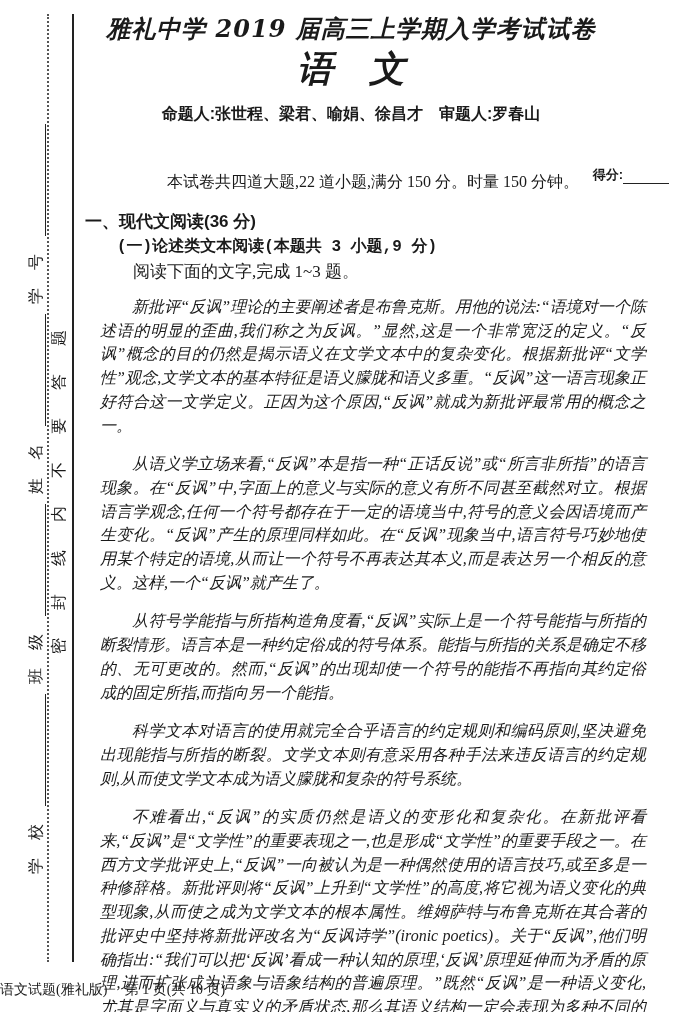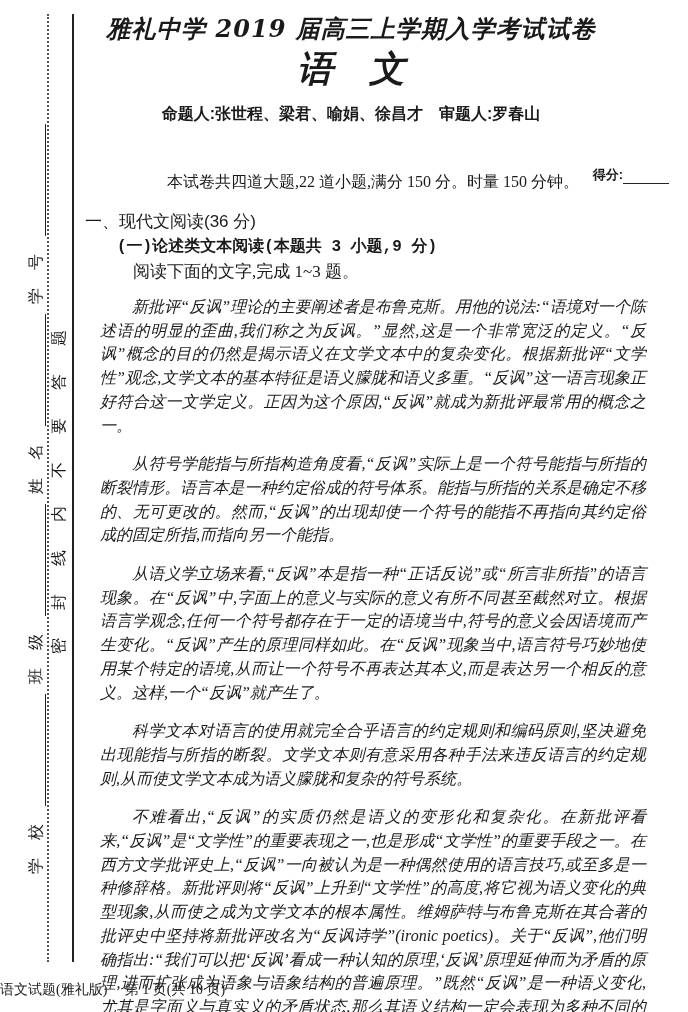--- a/index.html
+++ b/index.html
@@ -61,21 +61,21 @@
     display:inline-block; width:46px; height:17px;
     border-bottom:1.5px solid #222; vertical-align:bottom;
   }
   .exam-info {
     position:absolute; left:0; top:172px; width:576px; text-align:center;
     font-size:16px; white-space:nowrap;
   }
   .sec-heading {
     position:absolute; left:0; top:210px;
     font-family:"Liberation Sans","DejaVu Sans",sans-serif;
-    font-weight:normal; font-size:17px; white-space:nowrap;
+    font-weight:bold; font-size:17px; white-space:nowrap;
   }
   .subsec-heading {
     position:absolute; left:32px; top:236px;
     font-family:Liberation Mono, monospace;
     font-weight:bold; font-size:16px; white-space:nowrap;
   }
   .instruction {
     position:absolute; left:32px; top:260px;
     font-size:17px; white-space:nowrap;margin-left:16px;
   }
@@ -122,22 +122,22 @@
     </div>
 
     <div class="exam-info">本试卷共四道大题,22 道小题,满分 150 分。时量 150 分钟。</div>
 
     <div class="sec-heading">一、现代文阅读(36 分)</div>
     <div class="subsec-heading">(一)论述类文本阅读(本题共 3 小题,9 分)</div>
     <div class="instruction">阅读下面的文字,完成 1~3 题。</div>
 
     <div class="passage">
       <p>新批评“反讽”理论的主要阐述者是布鲁克斯。用他的说法:“语境对一个陈述语的明显的歪曲,我们称之为反讽。”显然,这是一个非常宽泛的定义。“反讽”概念的目的仍然是揭示语义在文学文本中的复杂变化。根据新批评“文学性”观念,文学文本的基本特征是语义朦胧和语义多重。“反讽”这一语言现象正好符合这一文学定义。正因为这个原因,“反讽”就成为新批评最常用的概念之一。</p>
+      <p>从语义学立场来看,“反讽”本是指一种“正话反说”或“所言非所指”的语言现象。在“反讽”中,字面上的意义与实际的意义有所不同甚至截然对立。根据语言学观念,任何一个符号都存在于一定的语境当中,符号的意义会因语境而产生变化。“反讽”产生的原理同样如此。在“反讽”现象当中,语言符号巧妙地使用某个特定的语境,从而让一个符号不再表达其本义,而是表达另一个相反的意义。这样,一个“反讽”就产生了。</p>
       <p>从符号学能指与所指构造角度看,“反讽”实际上是一个符号能指与所指的断裂情形。语言本是一种约定俗成的符号体系。能指与所指的关系是确定不移的、无可更改的。然而,“反讽”的出现却使一个符号的能指不再指向其约定俗成的固定所指,而指向另一个能指。</p>
-      <p>从语义学立场来看,“反讽”本是指一种“正话反说”或“所言非所指”的语言现象。在“反讽”中,字面上的意义与实际的意义有所不同甚至截然对立。根据语言学观念,任何一个符号都存在于一定的语境当中,符号的意义会因语境而产生变化。“反讽”产生的原理同样如此。在“反讽”现象当中,语言符号巧妙地使用某个特定的语境,从而让一个符号不再表达其本义,而是表达另一个相反的意义。这样,一个“反讽”就产生了。</p>
       <p>科学文本对语言的使用就完全合乎语言的约定规则和编码原则,坚决避免出现能指与所指的断裂。文学文本则有意采用各种手法来违反语言的约定规则,从而使文学文本成为语义朦胧和复杂的符号系统。</p>
       <p>不难看出,“反讽”的实质仍然是语义的变形化和复杂化。在新批评看来,“反讽”是“文学性”的重要表现之一,也是形成“文学性”的重要手段之一。在西方文学批评史上,“反讽”一向被认为是一种偶然使用的语言技巧,或至多是一种修辞格。新批评则将“反讽”上升到“文学性”的高度,将它视为语义变化的典型现象,从而使之成为文学文本的根本属性。维姆萨特与布鲁克斯在其合著的批评史中坚持将新批评改名为“反讽诗学”(ironic poetics)。关于“反讽”,他们明确指出:“我们可以把‘反讽’看成一种认知的原理,‘反讽’原理延伸而为矛盾的原理,进而扩张成为语象与语象结构的普遍原理。”既然“反讽”是一种语义变化,尤其是字面义与真实义的矛盾状态,那么其语义结构一定会表现为多种不同的构成形态。赵毅衡先生在《新批评》一书中曾把“反讽”分为“克制叙述”“夸大叙述”“正话反说”“疑问式反讽”“复义反讽”“悖论反讽”“浪漫反讽”和人物主题与语言风格上的“宏观反讽”等多种类型。无论何种“反讽”类型,都呈现出语义叠加和语义多重的特征。它大大增加了文本的语义层次,有力地强化了语言的可感性。</p>
 
     </div>
   </div>
 
   <div class="footer">语文试题(雅礼版)　 第 1 页(共 10 页)</div>
 
 </div>
 

